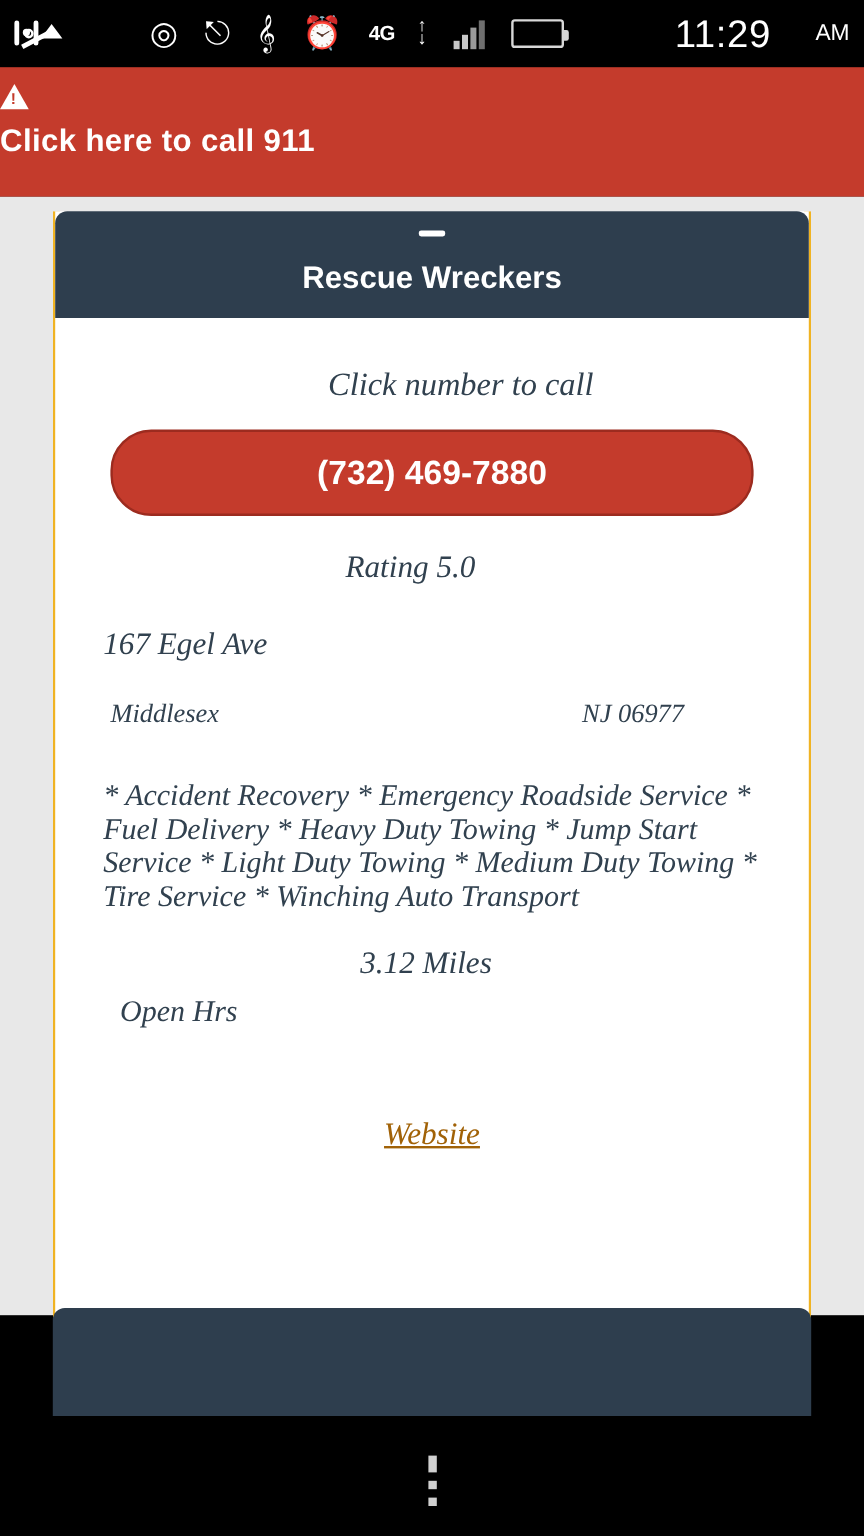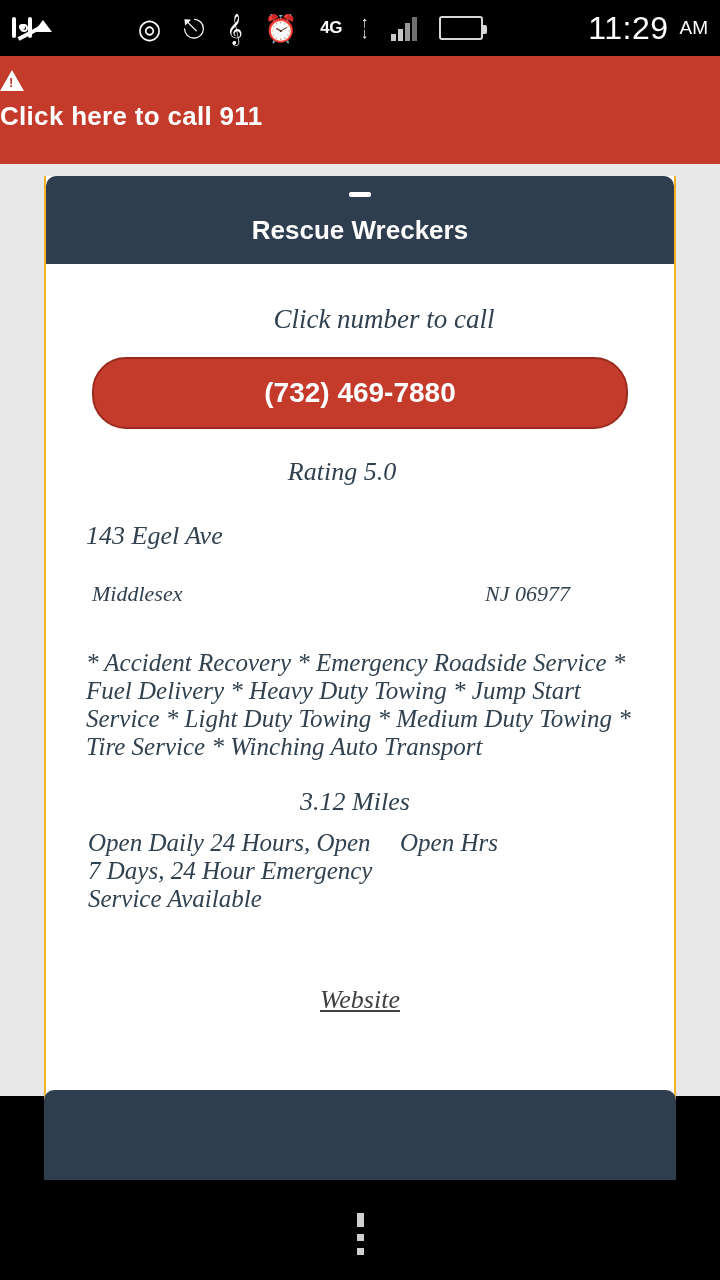--- a/index.html
+++ b/index.html
@@ -34,21 +34,21 @@
   .status-mid {
     flex: 1 1 auto;
     display: flex;
     align-items: center;
     justify-content: center;
     gap: 22px;
   }
   .status-right {
     display: flex;
     align-items: center;
-    gap: 8px;
+    gap: 22px;
     flex: 0 0 auto;
   }
   .sb-icon {
     display: inline-block;
     line-height: 0;
   }
   .sb-box {
     width: 34px;
     height: 32px;
     border: 2px solid #fff;
@@ -155,21 +155,21 @@
   }
   .clock {
     font-size: 32px;
     color: #fff;
     font-weight: 500;
     letter-spacing: 0.5px;
   }
   .ampm {
     font-size: 19px;
     color: #fff;
-    margin-left: 3px;
+    margin-left: 15px;
   }
 
   
   .banner {
     background: #c43b2c;
     color: #fff;
     padding: 14px 0 18px;
     box-sizing: border-box;
     height: 108px;
   }
@@ -297,21 +297,21 @@
   .hours-left { width: 300px; }
   .hours-right { padding-left: 12px; }
   .website-wrap {
     text-align: center;
     padding-top: 72px;
   }
   .website {
     font-family: "Liberation Serif", serif;
     font-style: italic;
     font-size: 26px;
-    color: #404040;
+    color: #a16207;
     text-decoration: underline;
     cursor: pointer;
   }
   .next-card {
     position: absolute;
     left: 44px;
     right: 44px;
     bottom: -84px;
     height: 90px;
     background: #2e3e4e;
@@ -389,33 +389,32 @@
       <div class="collapse"></div>
       <div class="title">Rescue Wreckers</div>
     </div>
 
     <div class="serif click-note">Click number to call</div>
 
     <div class="call-btn">(732) 469-7880</div>
 
     <div class="serif rating">Rating 5.0</div>
 
-    <div class="serif addr1">143 Egel Ave</div>
+    <div class="serif addr1">167 Egel Ave</div>
 
     <div class="serif addr2">
       <span>Middlesex</span>
       <span>NJ 06977</span>
     </div>
 
     <div class="serif services">* Accident Recovery * Emergency Roadside Service * Fuel Delivery * Heavy Duty Towing * Jump Start Service * Light Duty Towing * Medium Duty Towing * Tire Service * Winching Auto Transport</div>
 
     <div class="serif miles">3.12  Miles</div>
 
     <div class="hours-row">
-      <div class="serif hours-left">Open Daily 24 Hours, Open 7 Days, 24 Hour Emergency Service Available</div>
       <div class="serif hours-right">Open Hrs</div>
     </div>
 
     <div class="website-wrap">
       <span class="website">Website</span>
     </div>
   </div>
 
   <div class="next-card"></div>
 </div>

